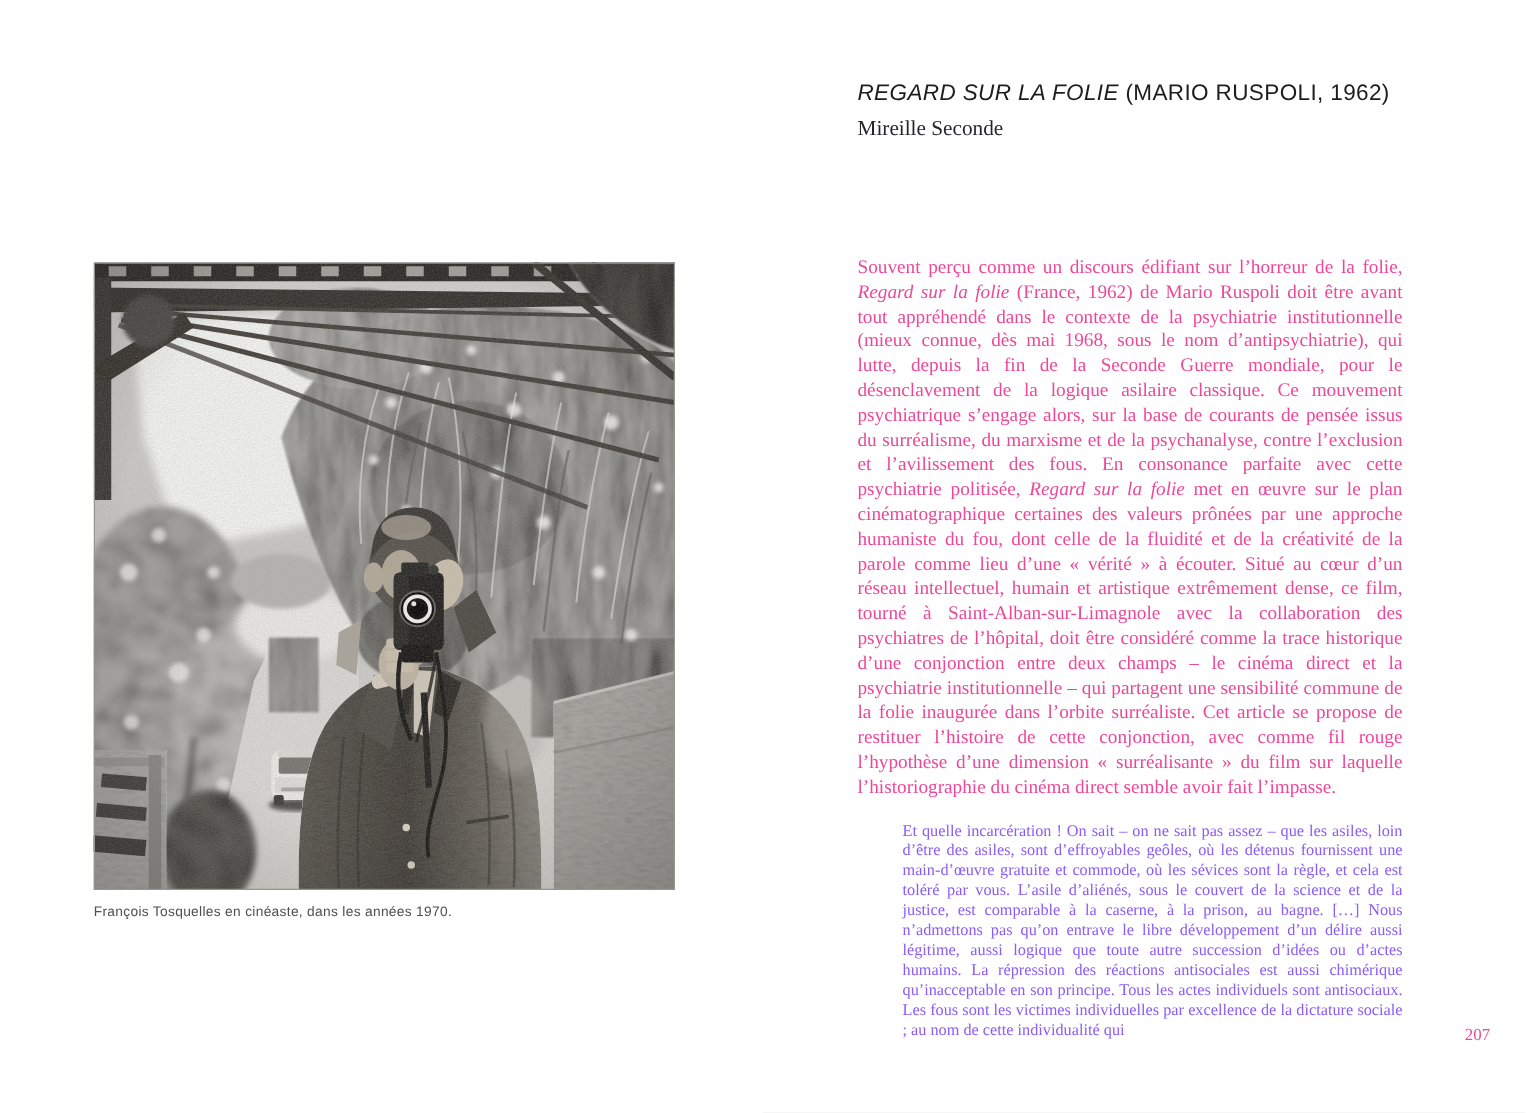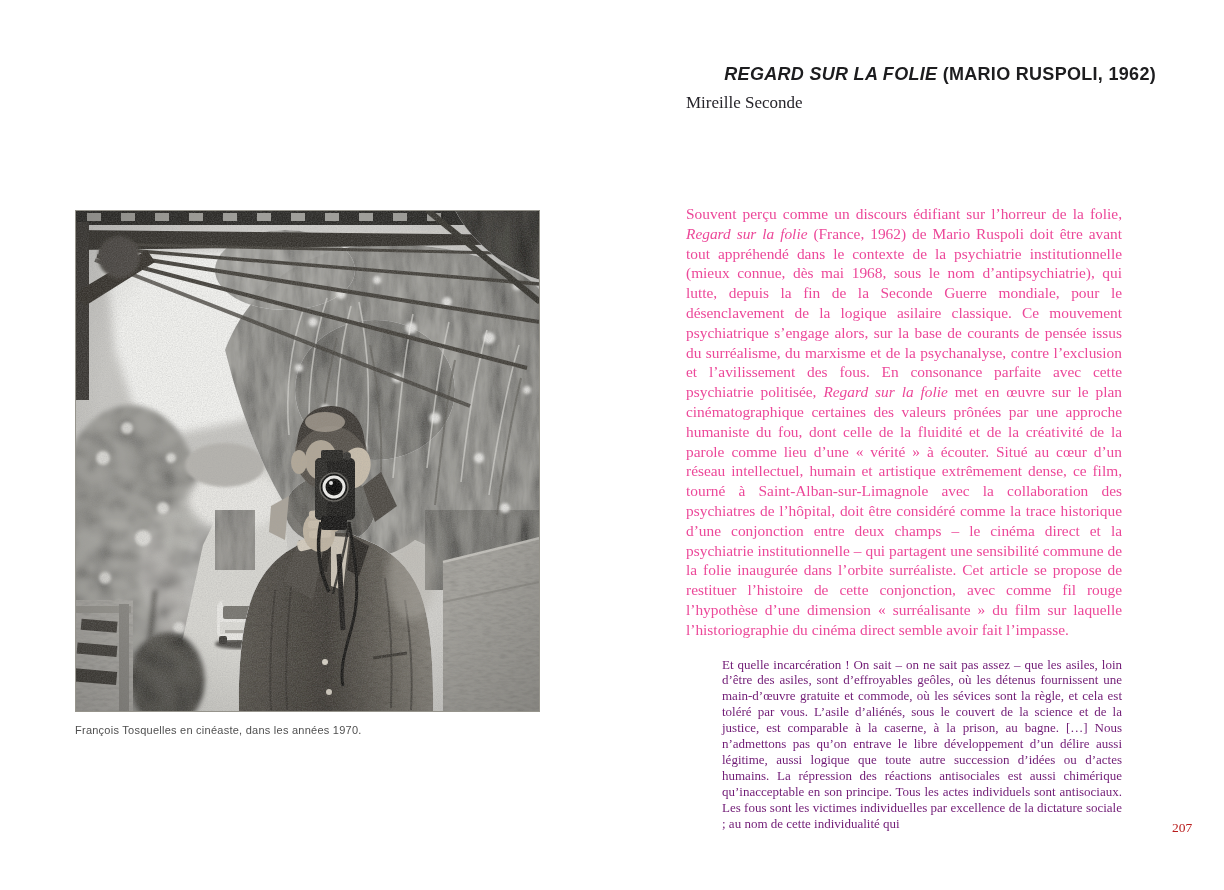--- a/index.html
+++ b/index.html
@@ -13,41 +13,41 @@
   .photo{display:block;width:465px;height:502px;background:#cbcac6;}
   .figcaption{
     margin-top:12px;
     font-family:"Liberation Sans",sans-serif;font-weight:400;
     font-size:11px;letter-spacing:.25px;color:#4f4f4f;
   }
   
   .header{position:absolute;left:686px;top:64px;width:470px;}
   .title{
     margin:0;font-family:"Liberation Sans",sans-serif;
-    font-size:18px;font-weight:700;letter-spacing:.3px;
-    color:#1d1d1f;white-space:nowrap;text-align:right;
+    font-size:18px;font-weight:400;letter-spacing:.3px;
+    color:#1d1d1f;white-space:nowrap;
   }
   .title em{font-style:italic;}
   .title span{font-style:normal;}
   .author{margin-top:8px;font-size:17px;color:#26242a;}
   
   .article{position:absolute;left:686px;top:204px;width:436px;}
   .body-par{
     margin:0;font-size:15.4px;line-height:19.8px;
     text-align:justify;color:#ec4899;
   }
   .body-par em{font-style:italic;}
   .quote{
     margin:17px 0 0 36px;font-size:13px;line-height:15.9px;
-    text-align:justify;color:#701a75;
+    text-align:justify;color:#8b5cf6;
   }
   
   .folio{
     position:absolute;left:1160px;top:820px;width:44px;
-    text-align:center;font-size:13.5px;color:#b91c1c;
+    text-align:center;font-size:13.5px;color:#ec4899;
   }
 </style>
 </head>
 <body>
 
 <div class="page">
 
   <figure class="figure">
     <svg class="photo" role="img" width="465" height="502" viewBox="0 0 465 502" xmlns="http://www.w3.org/2000/svg" aria-label="François Tosquelles en cinéaste, dans les années 1970.">
       <defs>

